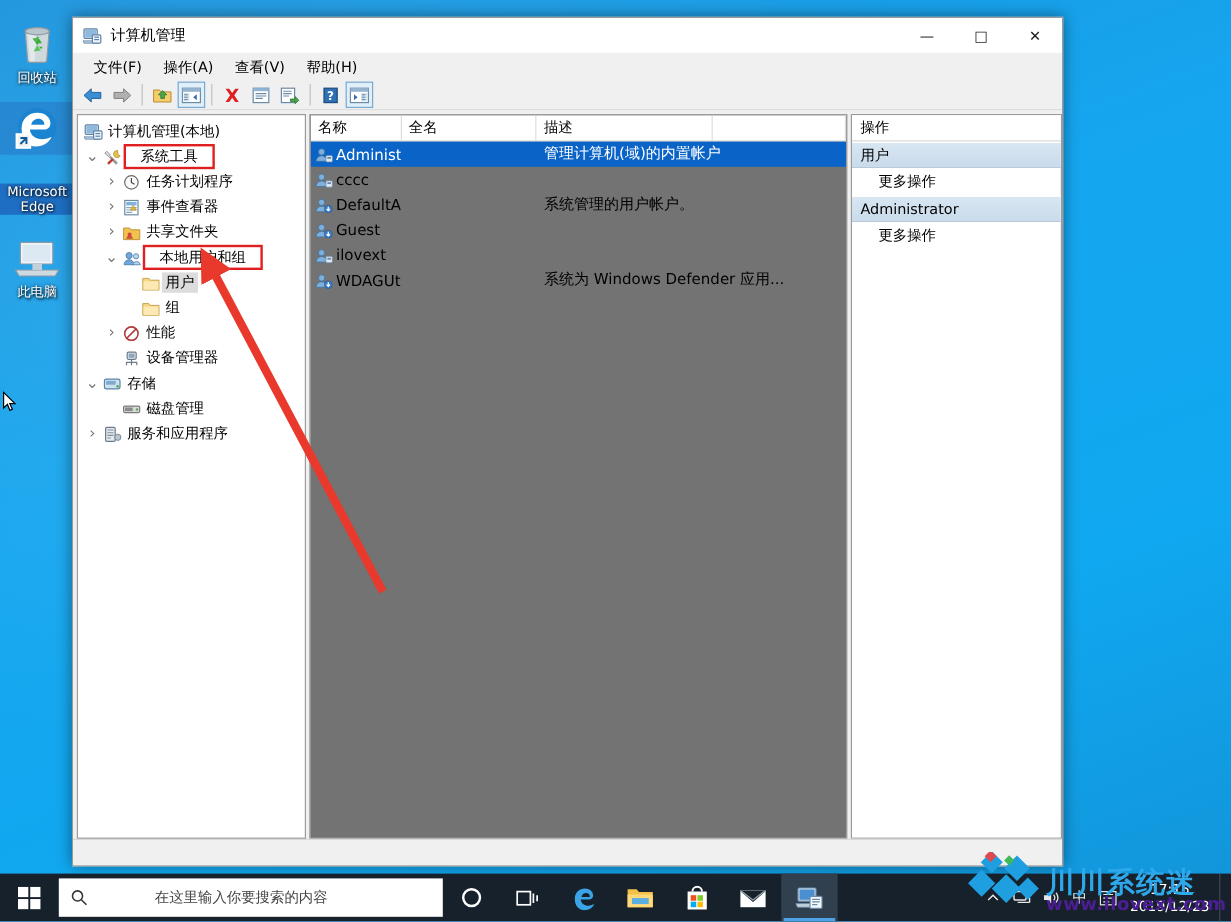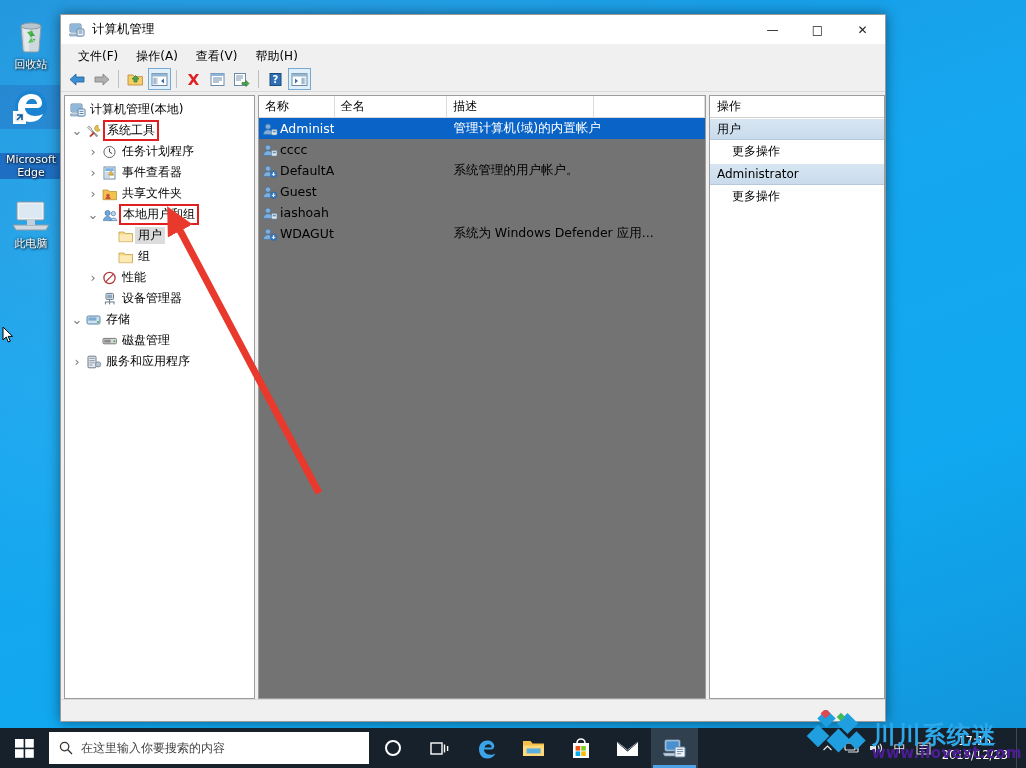--- a/index.html
+++ b/index.html
@@ -86,21 +86,21 @@
     width: 176px; background: #fff; border: 1px solid #9c9c9c;
     margin-left: 3px; flex: none; overflow: hidden;
   }
 
   
   .tnode { display: flex; align-items: center; height: 21px; font-size: 12px; color: #000; cursor: default; white-space: nowrap; }
   .tnode .twist { width: 16px; text-align: center; color: #767676; font-size: 9px; flex: none; }
   .tnode .ticon { width: 18px; display: flex; align-items: center; justify-content: center; flex: none; }
   .tnode .tlabel { padding: 0 3px; }
   .tnode.selected .tlabel { background: #dcdcdc; }
-  .tnode.boxed .tlabel { border: 2px solid #e02020; padding: 0 2px; }
+  .tnode.boxed .tlabel { border: 2px solid #e02020; padding: 0 12px; }
 
   
   .lheader { display: flex; height: 22px; background: #fff; border-bottom: 1px solid #d7d7d7; flex: none; }
   .lh-cell {
     font-size: 12px; color: #000; display: flex; align-items: center;
     padding-left: 6px; border-right: 1px solid #dcdcdc; cursor: default; overflow: hidden;
   }
   .lrow { display: flex; height: 21px; align-items: center; font-size: 12.5px; color: #000; cursor: default; }
   .lrow.sel { background: #0a64c8; color: #fff; }
   .lc-name { display: flex; align-items: center; overflow: hidden; padding-left: 3px; }
@@ -123,21 +123,21 @@
   
   #taskbar {
     position: absolute; left: 0; bottom: 0; width: 1026px; height: 40px;
     background: #17212b; display: flex; align-items: center; z-index: 6;
   }
   .start-btn { width: 48px; height: 40px; display: flex; align-items: center; justify-content: center; cursor: default; }
   .tb-search {
     width: 320px; height: 32px; background: #fff; display: flex; align-items: center;
     margin-left: 1px; padding-left: 10px; gap: 8px; cursor: text;
   }
-  .tb-search .ph { font-size: 12px; color: #444; }
+  .tb-search .ph { font-size: 12px; color: #444; margin-left: 48px; }
   .tb-app {
     width: 47px; height: 40px; display: flex; align-items: center; justify-content: center; cursor: default;
     position: relative;
   }
   .tb-app.active { background: #31404e; }
   .tb-app.active::after {
     content: ""; position: absolute; left: 2px; right: 2px; bottom: 0; height: 3px; background: #4ea3e8;
   }
   .tray { margin-left: auto; display: flex; align-items: center; height: 40px; padding-right: 2px; }
   .tray-ico { width: 24px; height: 40px; display: flex; align-items: center; justify-content: center; cursor: default; color: #e6e6e6; }
@@ -519,21 +519,21 @@
           <div class="lrow">
             <div class="lc-name" style="width: 100px;">
               <span class="uicon">
                 <svg width="16" height="14" viewBox="0 0 16 14">
                   <circle cx="6" cy="4.6" r="2.6" fill="#7fb0dd" stroke="#3d6f9e" stroke-width=".6"></circle>
                   <path d="M1.4 12.4 a4.6 4.6 0 0 1 9.2 0z" fill="#7fb0dd" stroke="#3d6f9e" stroke-width=".6"></path>
                   <rect x="9.6" y="7.6" width="5.4" height="5.4" rx="1" fill="#dfe9f2" stroke="#6b8aa8" stroke-width=".6"></rect>
                   <rect x="10.8" y="8.8" width="3" height="1.6" fill="#6b8aa8"></rect>
                 </svg>
               </span>
-              <span>iashoah</span>
+              <span>ilovext</span>
             </div>
             <div class="lc-full" style="width: 150px;"></div>
             <div class="lc-desc" style="width: 344px;"></div>
           </div>
           <div class="lrow">
             <div class="lc-name" style="width: 100px;">
               <span class="uicon">
                 <svg width="16" height="14" viewBox="0 0 16 14">
                   <circle cx="6" cy="4.6" r="2.6" fill="#7fb0dd" stroke="#3d6f9e" stroke-width=".6"></circle>
                   <path d="M1.4 12.4 a4.6 4.6 0 0 1 9.2 0z" fill="#7fb0dd" stroke="#3d6f9e" stroke-width=".6"></path>

